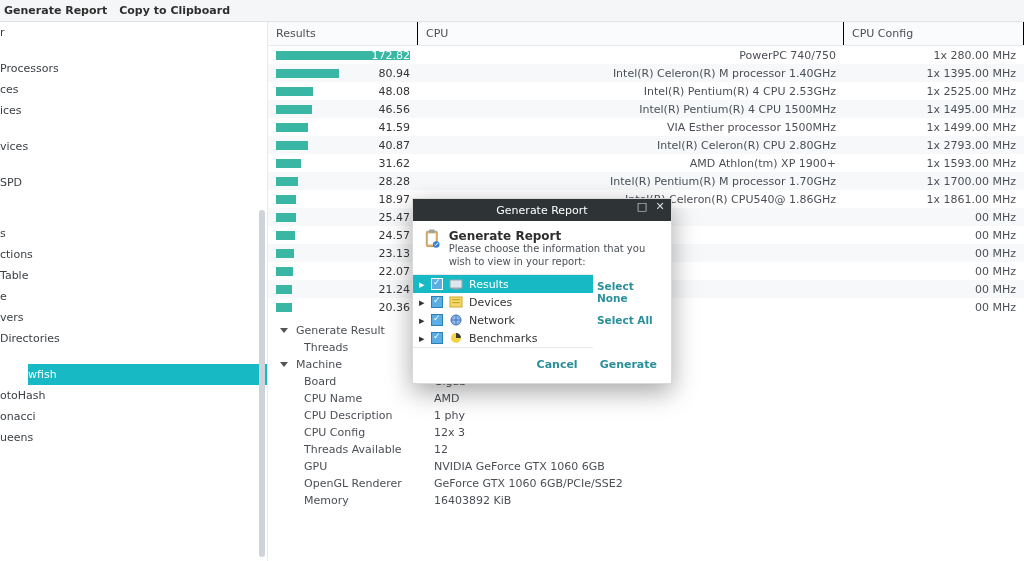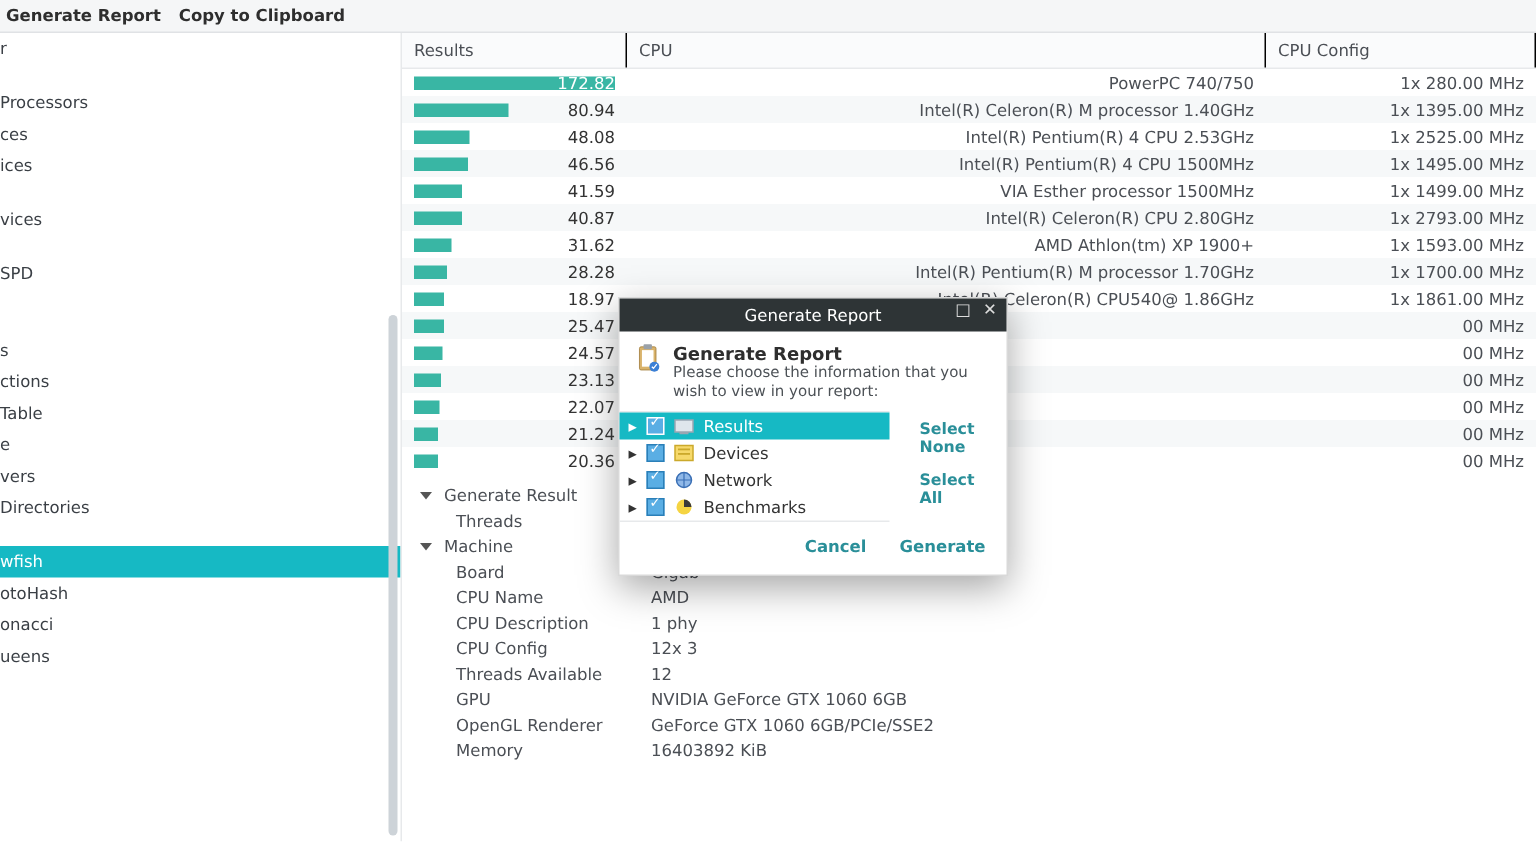--- a/index.html
+++ b/index.html
@@ -8,21 +8,21 @@
   
   .toolbar { height: 22px; background: #f5f6f7; border-bottom: 1px solid #e0e2e5; display: flex; align-items: center; padding: 0 4px; gap: 12px; }
   .tool-btn { font-weight: bold; color: #2e2e2e; cursor: pointer; font-size: 11px; }
 
   .main { display: flex; height: calc(100% - 22px); }
 
   
   .sidebar { width: 268px; background: #fff; border-right: 1px solid #e7e9eb; overflow: hidden; position: relative; }
   .side-scroll { position: absolute; right: 2px; top: 188px; bottom: 4px; width: 6px; background: #cdd3d8; border-radius: 3px; }
   .side-item { padding: 4px 6px 4px 0; color: #3a3f45; white-space: nowrap; cursor: pointer; }
-  .side-item.selected { background: #16b9c4; color: #fff; }
+  .side-item.selected { background: #16b9c4; color: #fff; margin-left: 28px; }
   .side-spacer { height: 15px; }
 
   
   .content { flex: 1; display: flex; flex-direction: column; }
 
   
   .thead { display: flex; height: 24px; background: #fafbfc; border-bottom: 1px solid #e7e9eb; color: #4b4f55; }
   .th { padding: 5px 8px; border-right: 1px solid #000000; }
   .th.results { width: 150px; }
   .th.cpu { flex: 1; }
@@ -60,21 +60,21 @@
   .modal-mid { display: flex; }
   .tree { flex: 1; border-top: 1px solid #e7e9eb; border-bottom: 1px solid #e7e9eb; }
   .tree-item { display: flex; align-items: center; gap: 6px; height: 18px; padding: 0 6px; cursor: pointer; }
   .tree-item.selected { background: #16b9c4; color: #fff; }
   .tree-item .expand { width: 6px; color: inherit; }
   .chk { width: 12px; height: 12px; border: 1px solid #2a7fb8; background: #5aaee4; position: relative; }
   .chk::after { content: "✓"; color: #fff; font-size: 9px; position: absolute; top: -2px; left: 1px; }
   .tree-item.selected .chk { border-color: #fff; }
   .tree-ico { width: 14px; height: 12px; display: inline-block; }
   .side-actions { width: 78px; padding: 6px 6px 0 4px; display: flex; flex-direction: column; gap: 10px; }
-  .link-btn { color: #2a8f99; font-weight: bold; font-size: 10.5px; cursor: pointer; text-align: left; margin-left: 16px; }
+  .link-btn { color: #2a8f99; font-weight: bold; font-size: 10.5px; cursor: pointer; text-align: left; }
   .modal-foot { display: flex; justify-content: flex-end; gap: 22px; padding: 10px 14px 12px 0; }
   .foot-btn { color: #2a8f99; font-weight: bold; cursor: pointer; font-size: 11px; }
 
   
   svg { display: block; }
 </style>
 </head>
 <body>
 
 <div class="toolbar">

